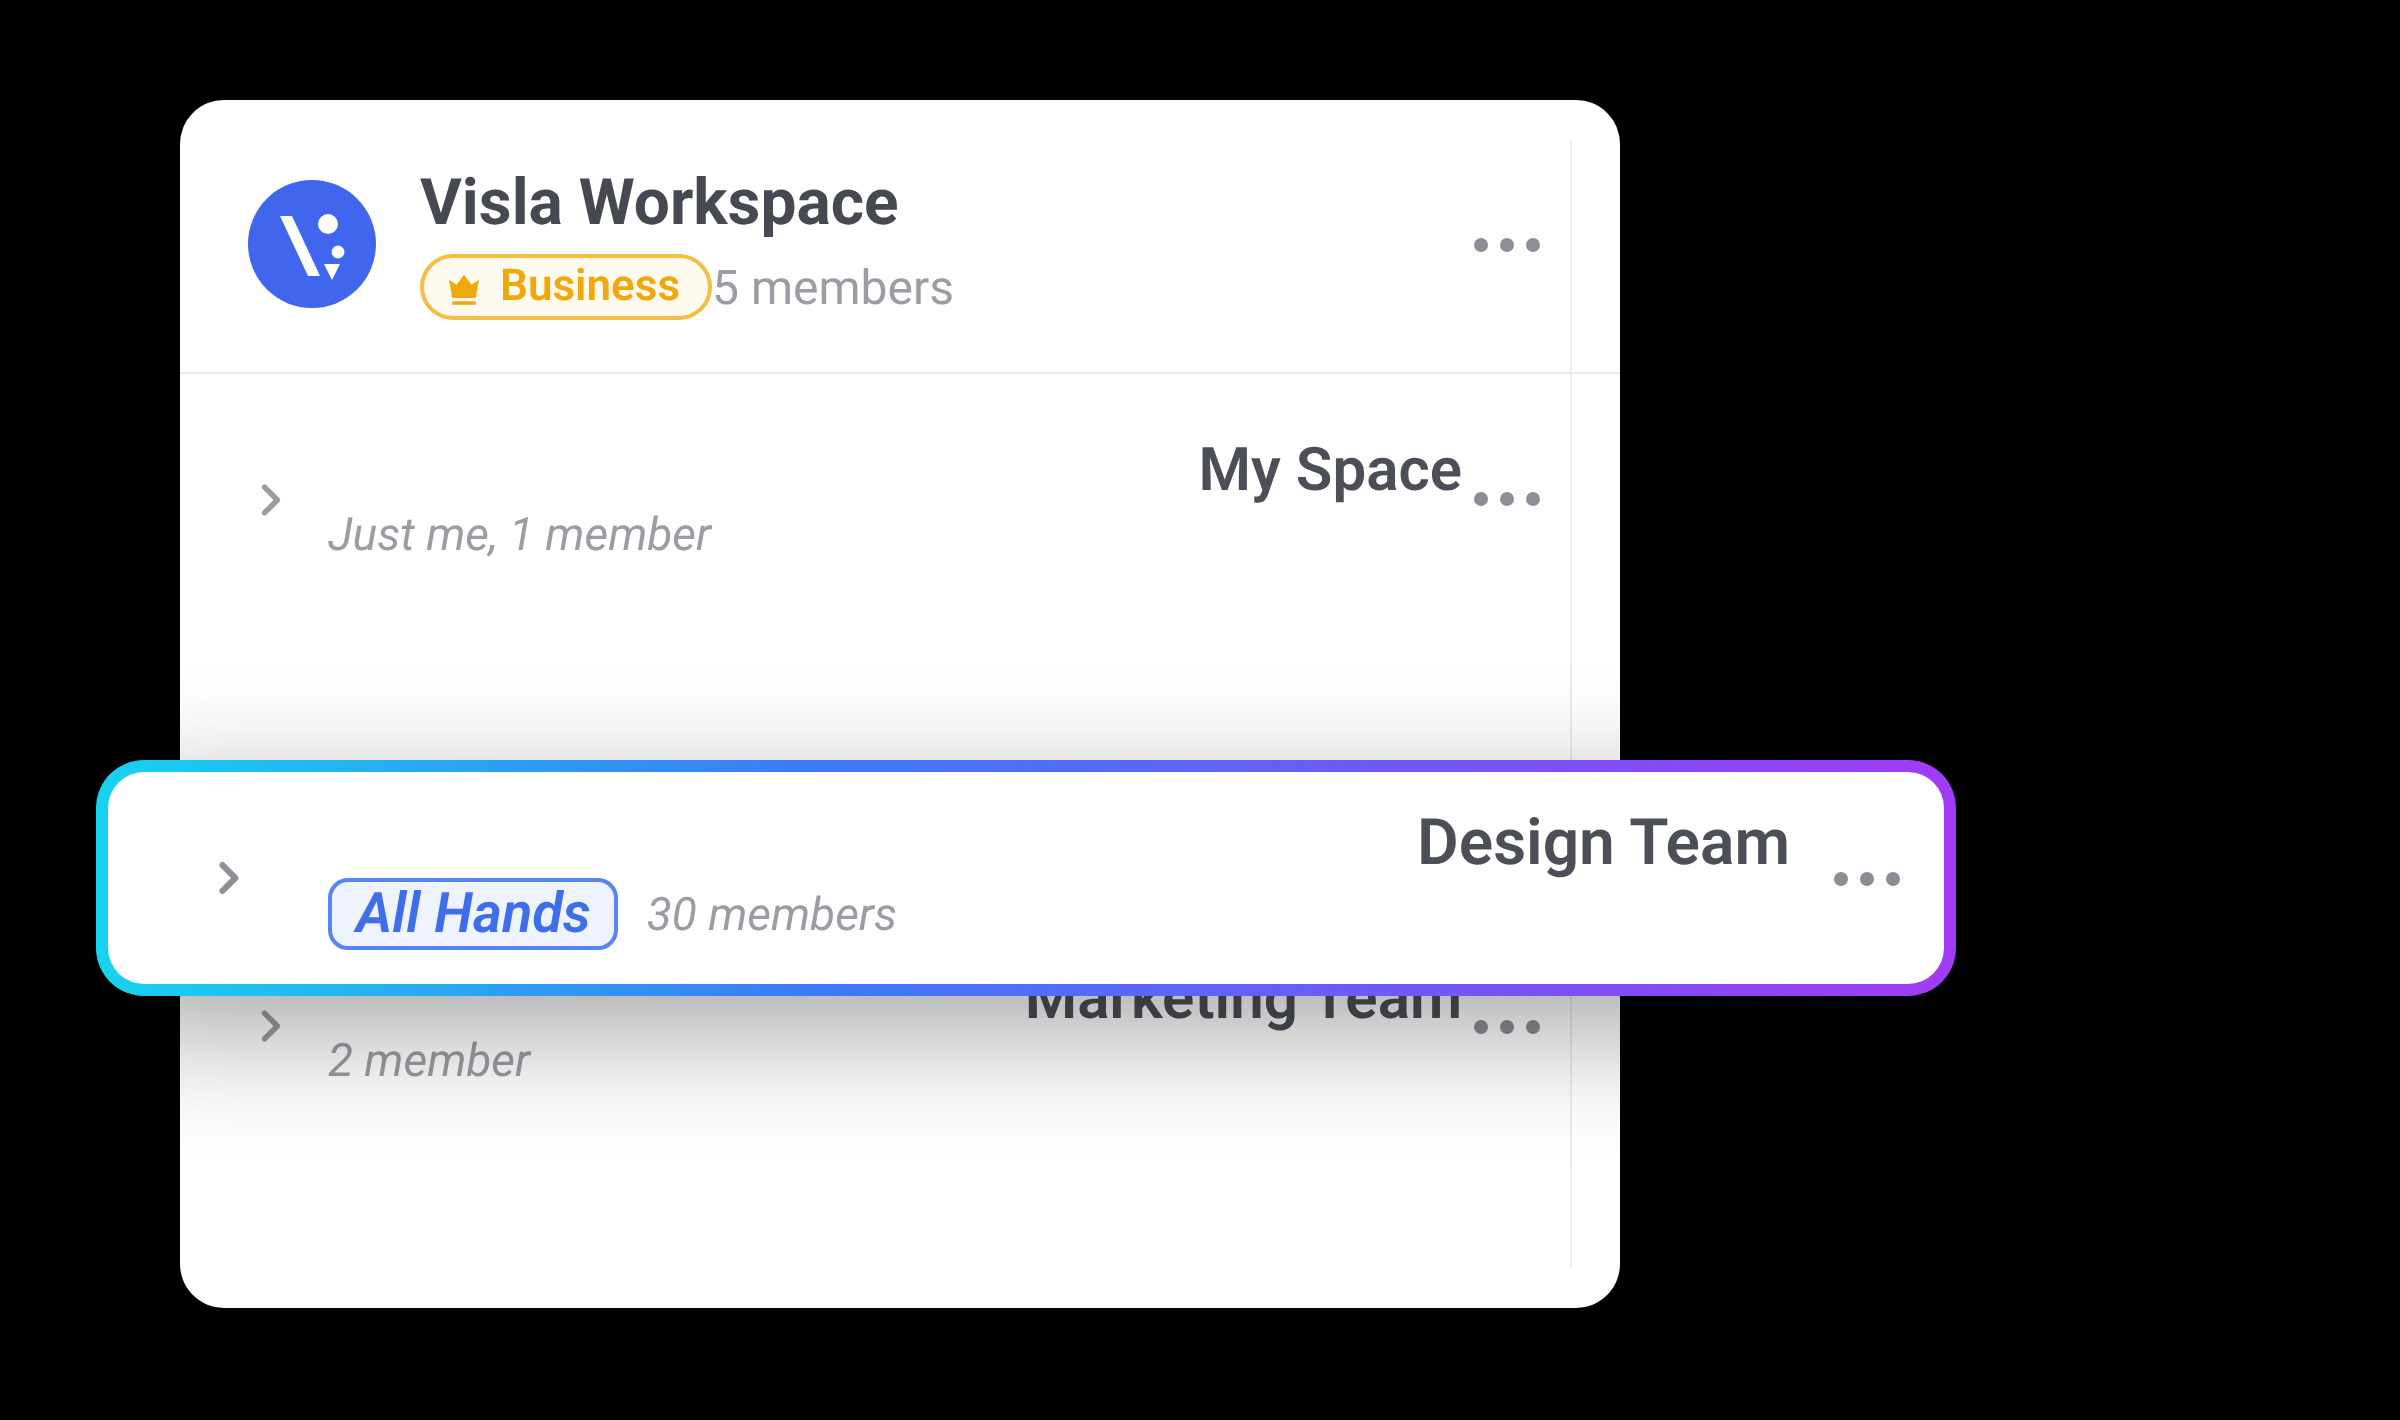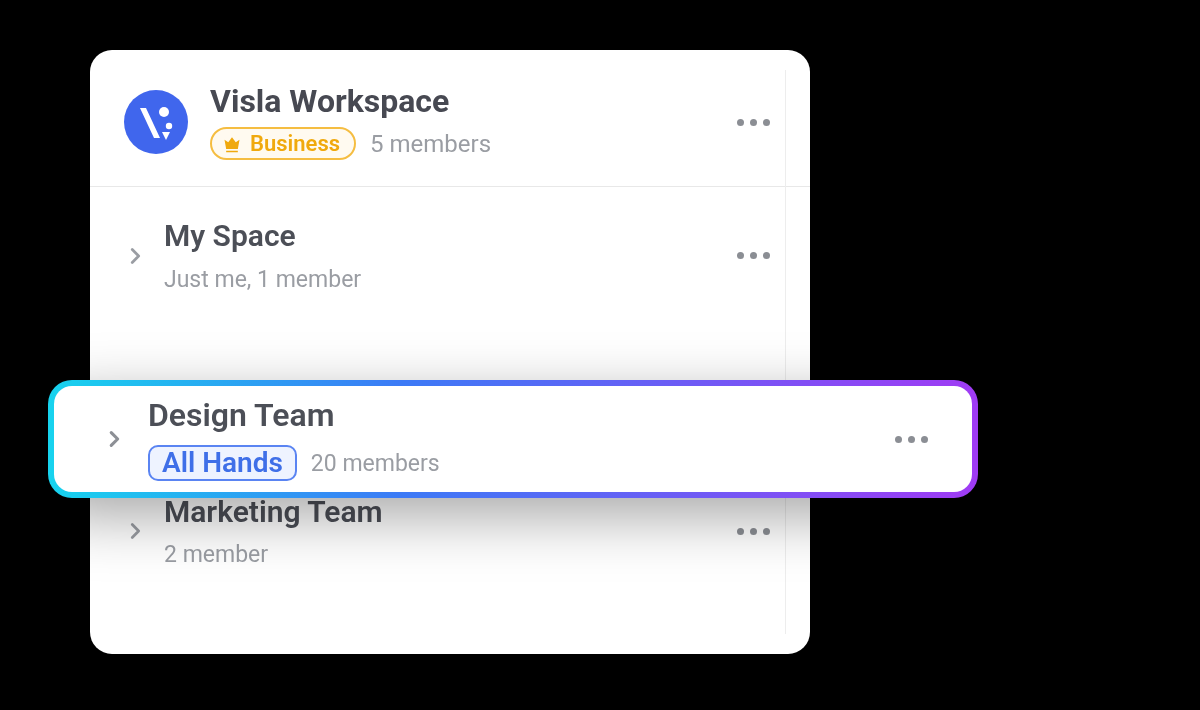--- a/index.html
+++ b/index.html
@@ -10,40 +10,40 @@
     overflow:visible;
   }
   .panel-inner{position:relative;width:100%;height:100%;}
   .scrollbar{position:absolute;right:0;top:20px;bottom:20px;width:24px;border-left:1px solid #ededed;border-radius:0 22px 22px 0;}
   
   .ws-header{display:flex;align-items:center;padding:34px 34px 26px 34px;border-bottom:1px solid #e8e8e8;}
   .logo{width:64px;height:64px;border-radius:50%;background:#4066ed;flex:0 0 auto;position:relative;margin-right:22px;}
   .logo svg{position:absolute;inset:0;}
   .ws-titles{flex:1 1 auto;min-width:0;}
   .ws-name{font-size:32px;font-weight:700;color:#474952;line-height:1.1;}
-  .ws-sub{display:flex;align-items:center;gap:14px;margin-top:8px;}
+  .ws-sub{display:flex;align-items:center;margin-top:8px;}
   .plan-badge{display:inline-flex;align-items:center;gap:8px;border:2px solid #f5bd41;color:#f0a90d;background:#fffaf0;border-radius:999px;padding:2px 14px 2px 10px;font-size:22px;font-weight:600;}
   .plan-badge .crown{width:20px;height:20px;display:inline-block;}
   .ws-members{font-size:24px;color:#9a9da3;}
   .more{flex:0 0 auto;color:#8b8e94;display:flex;gap:6px;align-items:center;cursor:pointer;padding:6px;}
   .more span{width:7px;height:7px;border-radius:50%;background:#8b8e94;display:inline-block;}
   
   .rows{padding-top:6px;}
   .row{display:flex;align-items:center;padding:26px 34px 26px 24px;}
   .chev{width:42px;flex:0 0 42px;display:flex;align-items:center;justify-content:center;color:#9a9da3;cursor:pointer;}
   .chev svg{width:22px;height:22px;}
-  .row-texts{flex:1 1 auto;min-width:0;padding-left:8px;}
+  .row-texts{flex:1 1 auto;min-width:0;padding-left:8px;text-align:right;}
   .row-title{font-size:30px;font-weight:600;color:#4c4f57;line-height:1.15;}
-  .row-sub{font-size:23px;color:#9a9da3;margin-top:12px;display:flex;align-items:center;gap:14px;flex-wrap:wrap;}
+  .row-sub{font-size:23px;color:#9a9da3;margin-top:0;display:flex;align-items:center;gap:14px;flex-wrap:wrap;font-style:italic;}
   .tag-allhands{display:inline-block;border:2px solid #5a84f2;color:#3f6fe8;background:#eef3ff;border-radius:10px;padding:0 12px;font-size:28px;font-weight:600;line-height:32px;}
   
   .hl-wrap{position:absolute;left:-42px;top:330px;width:930px;height:118px;pointer-events:none;}
   .hl-border{position:absolute;inset:0;border-radius:24px;padding:6px;background:linear-gradient(90deg,#17d3ee 0%,#3c7af6 38%,#a03bf4 100%);filter:drop-shadow(0 18px 30px rgba(0,0,0,0.35));}
   .hl-inner{width:100%;height:100%;background:#fff;border-radius:18px;}
-  .hl-row{position:absolute;inset:6px;display:flex;align-items:center;padding:0 38px 0 34px;pointer-events:auto;}
+  .hl-row{position:absolute;inset:6px;display:flex;align-items:center;padding:0 16px 0 34px;pointer-events:auto;gap:16px;}
   .hl-row .chev{width:52px;flex:0 0 52px;}
   .hl-row .row-title{font-size:32px;}
   .spacer-for-hl{height:150px;}
 </style>
 </head>
 <body>
 
 <div class="stage">
   <div class="panel">
     <div class="panel-inner">
@@ -127,21 +127,21 @@
         <div class="hl-row">
           <div class="chev">
             <svg viewBox="0 0 24 24">
                 <path fill="none" stroke="#8d9096" stroke-width="3.4" stroke-linecap="round" stroke-linejoin="round" d="M9 5l7 7-7 7"></path>
               </svg>
           </div>
           <div class="row-texts">
             <div class="row-title">Design Team</div>
             <div class="row-sub">
               <span class="tag-allhands">All Hands</span>
-              <span>20 members</span>
+              <span>30 members</span>
             </div>
           </div>
           <div class="more">
               <span></span>
               <span></span>
               <span></span>
             </div>
         </div>
       </div>
 

